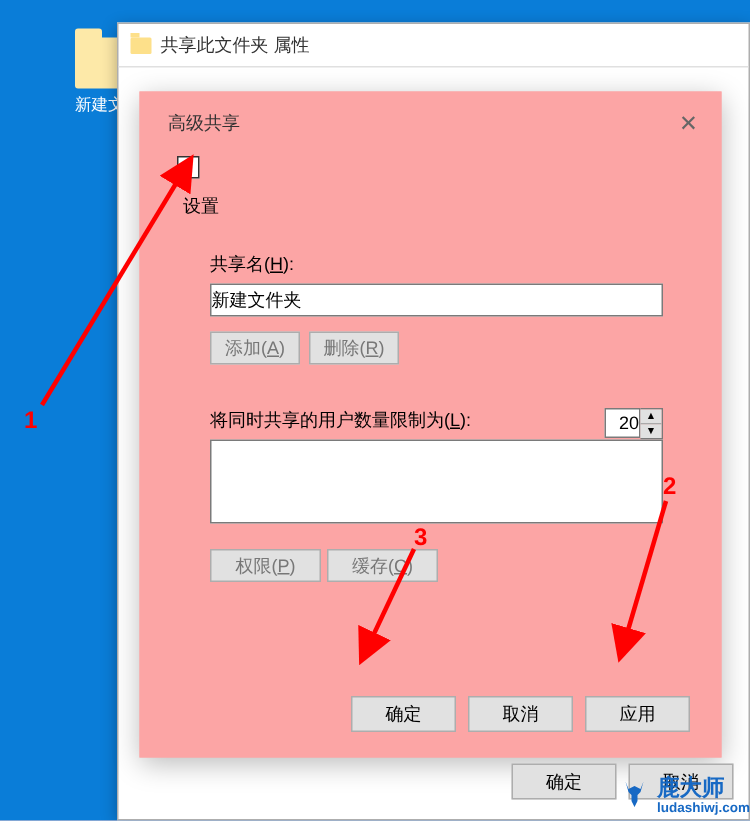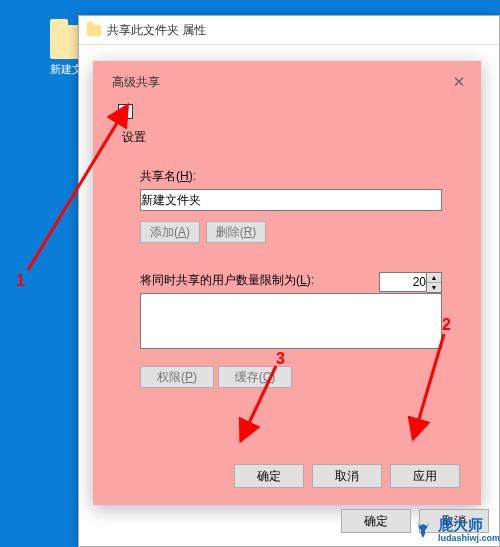--- a/index.html
+++ b/index.html
@@ -23,21 +23,21 @@
 .chk .mark{font-size:11px;line-height:1;color:#000}
 .u{text-decoration:underline}
 .sect-label{margin:6px 0 22px 4px}
 .indent{margin-left:22px}
 .field-label{margin-bottom:4px}
 .text-input{width:302px;height:22px;border:1px solid #7a7a7a;padding:2px 0;font-size:12px;font-family:inherit;box-sizing:border-box}
 .btn-row{margin-top:10px;display:flex;gap:6px}
 .btn-small{height:22px;min-width:60px;background:#e1e1e1;border:1px solid #adadad;font-size:12px;color:#777}
 .limit-row{margin-top:29px;display:flex;justify-content:space-between;width:302px}
 .spin-wrap{display:flex}
-.spin-input{width:48px;height:20px;border:1px solid #7a7a7a;text-align:right;padding-right:0;font-size:12px;box-sizing:border-box}
+.spin-input{width:24px;height:20px;border:1px solid #7a7a7a;text-align:right;padding-right:0;font-size:12px;box-sizing:border-box}
 .spin-btns{display:flex;flex-direction:column;border:1px solid #7a7a7a;border-left:none}
 .spin-btns span{width:14px;height:9px;font-size:7px;line-height:9px;text-align:center;background:#e1e1e1;border-bottom:1px solid #aaa;cursor:pointer}
 .spin-btns span:last-child{border-bottom:none}
 .textarea{width:302px;height:56px;border:1px solid #7a7a7a;resize:none;font-family:inherit;font-size:12px;box-sizing:border-box;padding:2px}
 .perm-row{margin-top:14px;display:flex;gap:4px}
 .inner-footer{position:absolute;left:0;right:0;bottom:10px;display:flex;justify-content:flex-end;gap:8px;padding-right:14px}
 .btn-main{min-width:70px;height:24px;background:#e1e1e1;border:1px solid #adadad;font-size:12px;cursor:pointer}
 svg.arrow{position:absolute;pointer-events:none}
 .anno-num{position:absolute;color:#ff0000;font-size:16px;font-weight:bold}
 .watermark{position:absolute;right:0;bottom:4px;display:flex;align-items:center;gap:3px;color:#1769c4;font-size:15px;font-weight:bold}

